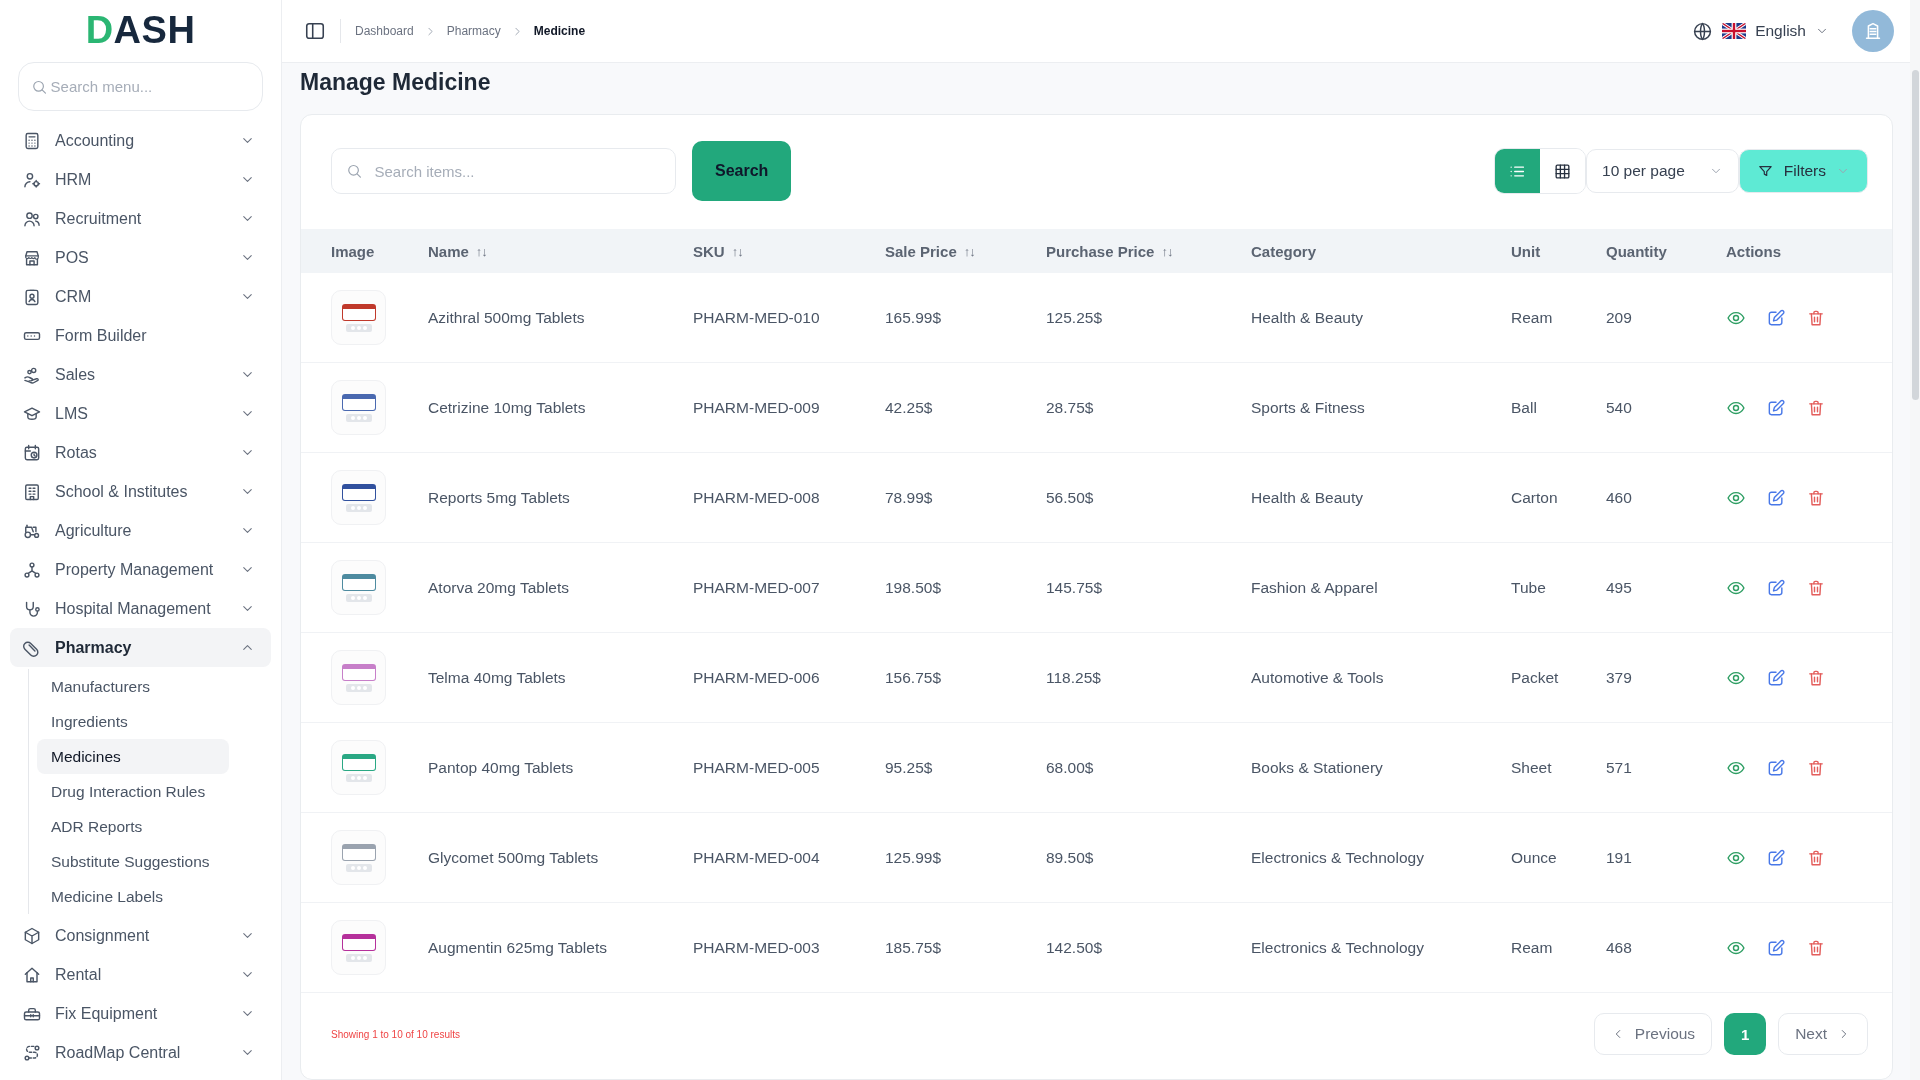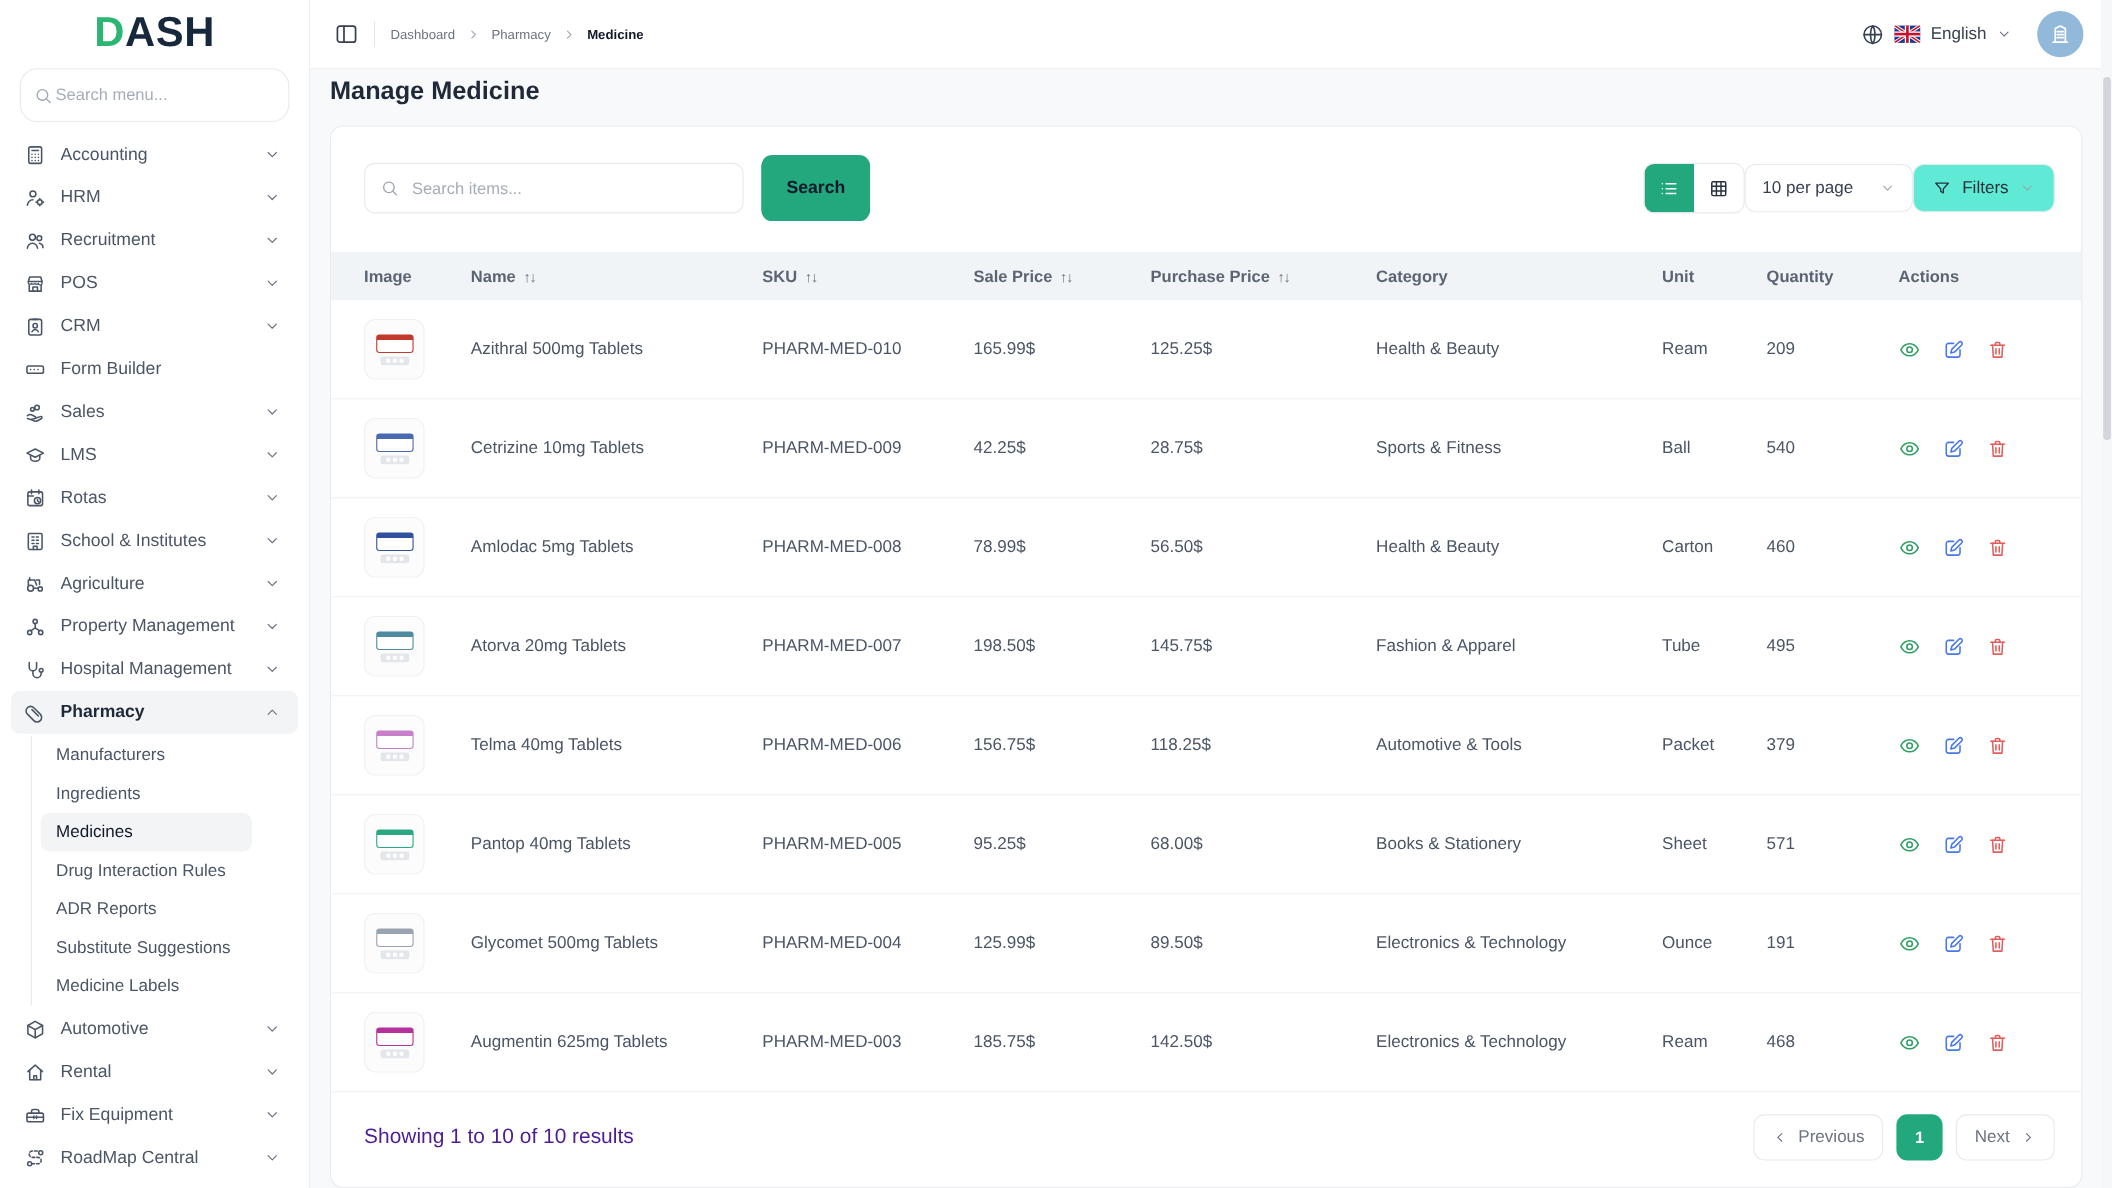--- a/index.html
+++ b/index.html
@@ -82,21 +82,21 @@
   .pi-blister { width:26px; height:8px; background:#e3e6ea; border-radius:2px; display:flex; gap:2px; align-items:center; justify-content:center; }
   .pi-blister span { width:4px; height:4px; background:#fff; border-radius:50%; }
 
   .actions { display:flex; align-items:center; gap:20px; }
   .act { width:20px; height:20px; cursor:pointer; }
   .act.view { color:#2e9e63; }
   .act.edit { color:#4878e8; }
   .act.del  { color:#e35d5b; }
 
   .card-footer { display:flex; align-items:center; padding:20px 24px 24px 30px; }
-  .summary { font-size:19px; color:#4c1d95;text-align:right; }
+  .summary { font-size:10px; color:#ef4444;text-align:right; }
   .pager { margin-left:auto; display:flex; align-items:center; gap:12px; }
   .pg-btn { height:42px; border:1px solid #e7eaee; border-radius:10px; background:#fff; color:#6b7280; font-size:15.5px; display:flex; align-items:center; gap:10px; padding:0 16px; cursor:pointer; font-family:inherit; }
   .pg-btn .ic { width:14px; height:14px; }
   .pg-current { width:42px; height:42px; border-radius:10px; background:var(--green); color:#fff; display:flex; align-items:center; justify-content:center; font-size:15px; font-weight:600; cursor:pointer; }
 
   .scrollbar { position:fixed; right:0; top:0; width:10px; height:1080px; background:#f6f7f8; }
   .scroll-thumb { position:absolute; top:70px; left:1.5px; width:7px; height:330px; background:#d2d6da; border-radius:4px; cursor:pointer; }
 </style>
 </head>
 <body>
@@ -336,21 +336,21 @@
       <div class="subitem">Medicine Labels</div>
     </div>
 
     <div class="sitem">
       <span class="sicon ic">
           <svg viewBox="0 0 24 24">
             <path d="M12 3l8 4.5v9L12 21l-8-4.5v-9L12 3z"></path>
             <path d="M4 7.5l8 4.5 8-4.5M12 12v9"></path>
           </svg>
         </span>
-      <span class="slabel">Automotive</span>
+      <span class="slabel">Consignment</span>
       <span class="schev ic">
           <svg viewBox="0 0 24 24">
             <path d="M6 9l6 6 6-6"></path>
           </svg>
         </span>
     </div>
     <div class="sitem">
       <span class="sicon ic">
           <svg viewBox="0 0 24 24">
             <path d="M4 11l8-7 8 7"></path>
@@ -641,21 +641,21 @@
         <div>
             <div class="prod-img" style="--a: #31519e;">
               <div class="pi-box"></div>
               <div class="pi-blister">
                 <span></span>
                 <span></span>
                 <span></span>
               </div>
             </div>
           </div>
-        <div>Amlodac 5mg Tablets</div>
+        <div>Reports 5mg Tablets</div>
         <div>PHARM-MED-008</div>
         <div>78.99$</div>
         <div>56.50$</div>
         <div>Health &amp; Beauty</div>
         <div>Carton</div>
         <div>460</div>
         <div class="actions">
             <span class="act view ic">
               <svg viewBox="0 0 24 24">
                 <path d="M2.5 12c2.2-4.3 5.6-6.5 9.5-6.5s7.3 2.2 9.5 6.5c-2.2 4.3-5.6 6.5-9.5 6.5S4.7 16.3 2.5 12z"></path>

